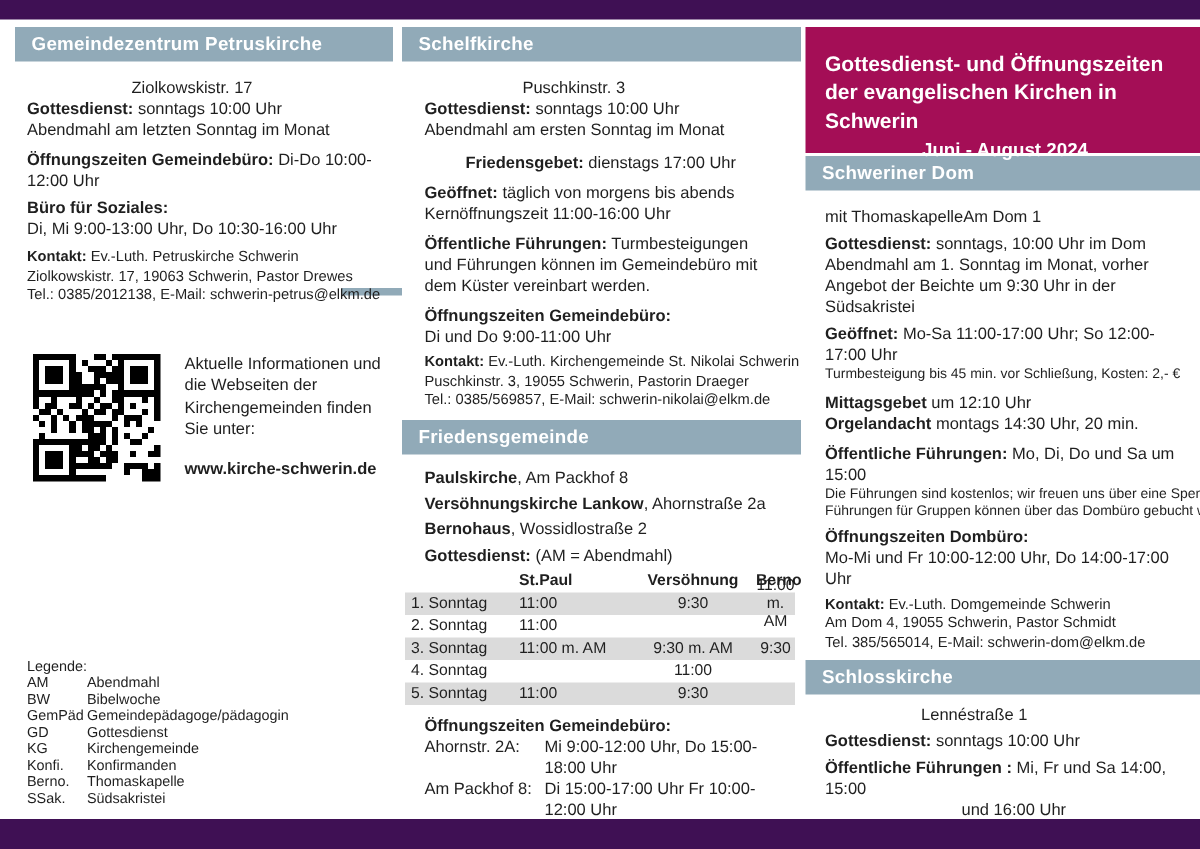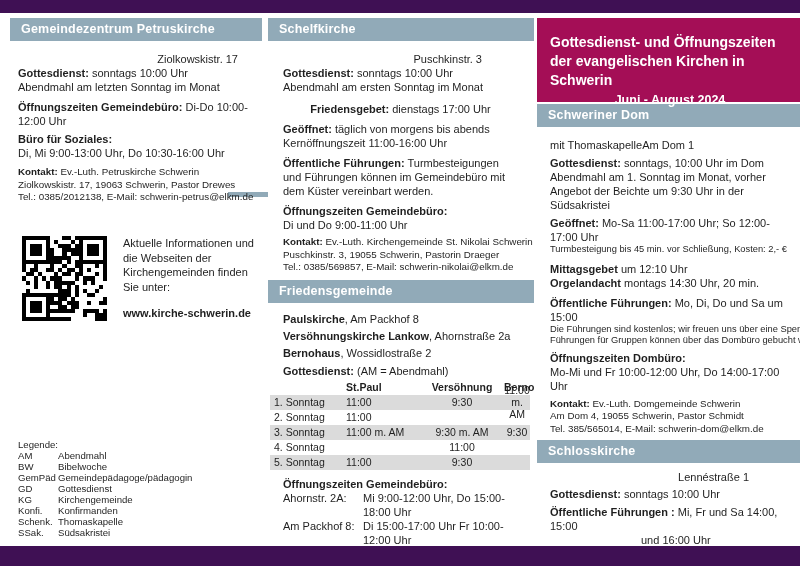--- a/index.html
+++ b/index.html
@@ -11,28 +11,28 @@
   .fold-dash{position:absolute;left:228px;top:192px;width:40px;height:5px;background:var(--teal,#91AAB8);}
   .col{position:absolute;top:18px;}
   .col.left{left:10px;width:252px;}
   .col.mid{left:268px;width:266px;}
   .col.right{left:537px;width:263px;}
   .colheader{height:23px;background:var(--teal,#91AAB8);color:#fff;font-weight:bold;
              font-size:12.5px;line-height:23px;padding-left:11px;letter-spacing:.2px;}
   .content{padding:0 8px 0 8px;}
   .col.mid .content{padding:0 16px 0 15px;}
   .col.right .content{padding:0 3px 0 13px;}
-  .address{font-size:11px;text-align:right;margin-top:11px;line-height:14px;}
+  .address{font-size:11px;text-align:center;margin-top:11px;line-height:14px;}
   .col.left .address{padding-right:16px;}
   .col.mid .address{padding-right:36px;}
   .para{font-size:11px;line-height:14px;margin:0;}
   .b{font-weight:bold;}
   .kontakt{font-size:9.8px;line-height:12.5px;white-space:nowrap;}
   .small{font-size:9.3px;line-height:11.5px;white-space:nowrap;}
-  .qr-row{display:flex;gap:16px;margin-top:32px;align-items:flex-end;}
+  .qr-row{display:flex;gap:16px;margin-top:32px;align-items:center;}
   .qr-box{width:85px;height:85px;flex:0 0 auto;margin-left:4px;}
   .qr-text{font-size:11px;line-height:14.5px;width:158px;}
   .qr-url{font-weight:bold;margin-top:12px;}
   .legend{margin-top:118px;font-size:9.6px;line-height:11px;}
   .legend-row{display:flex;}
   .legend-abbr{width:40px;flex:0 0 auto;}
   .banner{height:84px;background:var(--magenta,#A40E56);color:#fff;box-sizing:border-box;
           padding:15px 10px 0 13px;font-weight:bold;}
   .banner .l{font-size:14px;line-height:19px;}
   .banner .sub{font-size:12.5px;text-align:center;margin-top:3px;}
@@ -352,21 +352,21 @@
           </div>
         <div class="legend-row">
             <span class="legend-abbr">KG</span>
             <span>Kirchengemeinde</span>
           </div>
         <div class="legend-row">
             <span class="legend-abbr">Konfi.</span>
             <span>Konfirmanden</span>
           </div>
         <div class="legend-row">
-            <span class="legend-abbr">Schenk.</span>
+            <span class="legend-abbr">Berno.</span>
             <span>Thomaskapelle</span>
           </div>
         <div class="legend-row">
             <span class="legend-abbr">SSak.</span>
             <span>Südsakristei</span>
           </div>
       </div>
     </div>
   </div>
 

